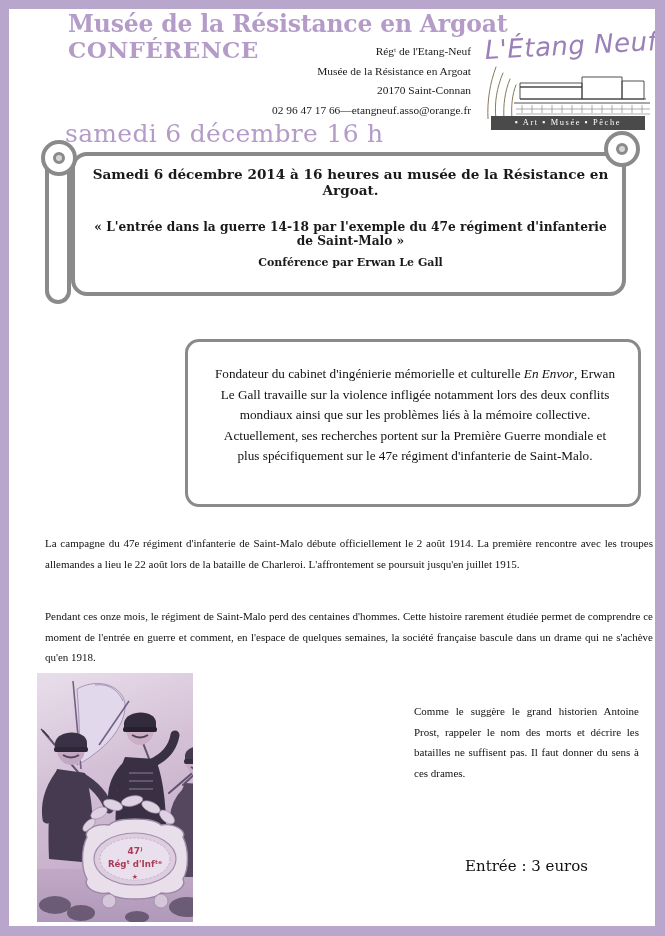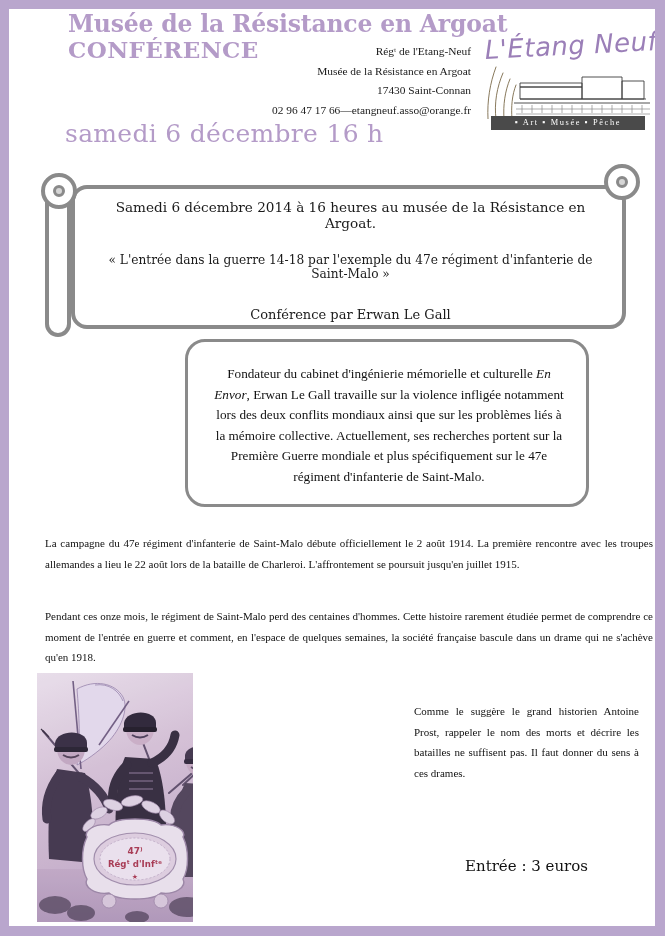--- a/index.html
+++ b/index.html
@@ -119,23 +119,24 @@
     letter-spacing: 1.6px;
     text-align: center;
     line-height: 14px;
     white-space: nowrap;
   }
 
   
   #scroll-box {
     position: absolute;
     left: 30px;
-    top: 164px;
+    top: 131px;
     width: 601px;
     height: 170px;
+    font-weight: bold;
   }
   #scroll-body {
     position: absolute;
     left: 32px;
     top: 12px;
     right: 14px;
     bottom: 14px;
     border: 4px solid #8a8a8a;
     border-radius: 16px;
     background: #ffffff;
@@ -180,31 +181,31 @@
     position: absolute;
     left: 52px;
     top: 26px;
     right: 30px;
     font-family: "DejaVu Serif", "Liberation Serif", serif;
     color: #1a1a1a;
     text-align: center;
   }
   #scroll-text .ln1 { font-size: 13.6px; }
   #scroll-text .ln2 { font-size: 12.2px; margin-top: 22px; }
-  #scroll-text .ln3 { font-size: 13px; margin-top: 26px; }
+  #scroll-text .ln3 { font-size: 11px; margin-top: 8px; }
 
   
   #bio-box {
     position: absolute;
     left: 176px;
     top: 330px;
-    width: 404px;
+    width: 456px;
     height: 168px;
     border: 3px solid #8a8a8a;
-    border-radius: 20px;
+    border-radius: 14px;
     background: #ffffff;
     box-sizing: border-box;
   }
   #bio-text {
     position: absolute;
     left: 26px;
     right: 22px;
     top: 22px;
     font-family: "Liberation Serif", serif;
     font-size: 13.2px;
@@ -264,21 +265,21 @@
       <div id="title-block">
         <div class="hdr-line l1">Musée de la Résistance en Argoat</div>
         <div class="hdr-line l3">CONFÉRENCE</div>
       </div>
 
       <div id="date-line">samedi 6 décembre 16 h</div>
 
       <div id="address">
         <div>Régᵗ de l'Etang-Neuf</div>
         <div>Musée de la Résistance en Argoat</div>
-        <div>17430 Saint-Connan</div>
+        <div>20170 Saint-Connan</div>
         <div>02 96 47 17 66—etangneuf.asso@orange.fr</div>
       </div>
 
       <div id="logo">
         <div id="logo-word">L'Étang Neuf</div>
         <div id="logo-art">
           <svg width="180" height="58" viewBox="0 0 180 58" aria-hidden="true">
             <g fill="none" stroke="#7a6a4a" stroke-width="0.9" stroke-linecap="round">
               <path d="M14 58 C13 40 16 22 22 6"></path>
               <path d="M22 58 C20 42 23 26 29 12"></path>

